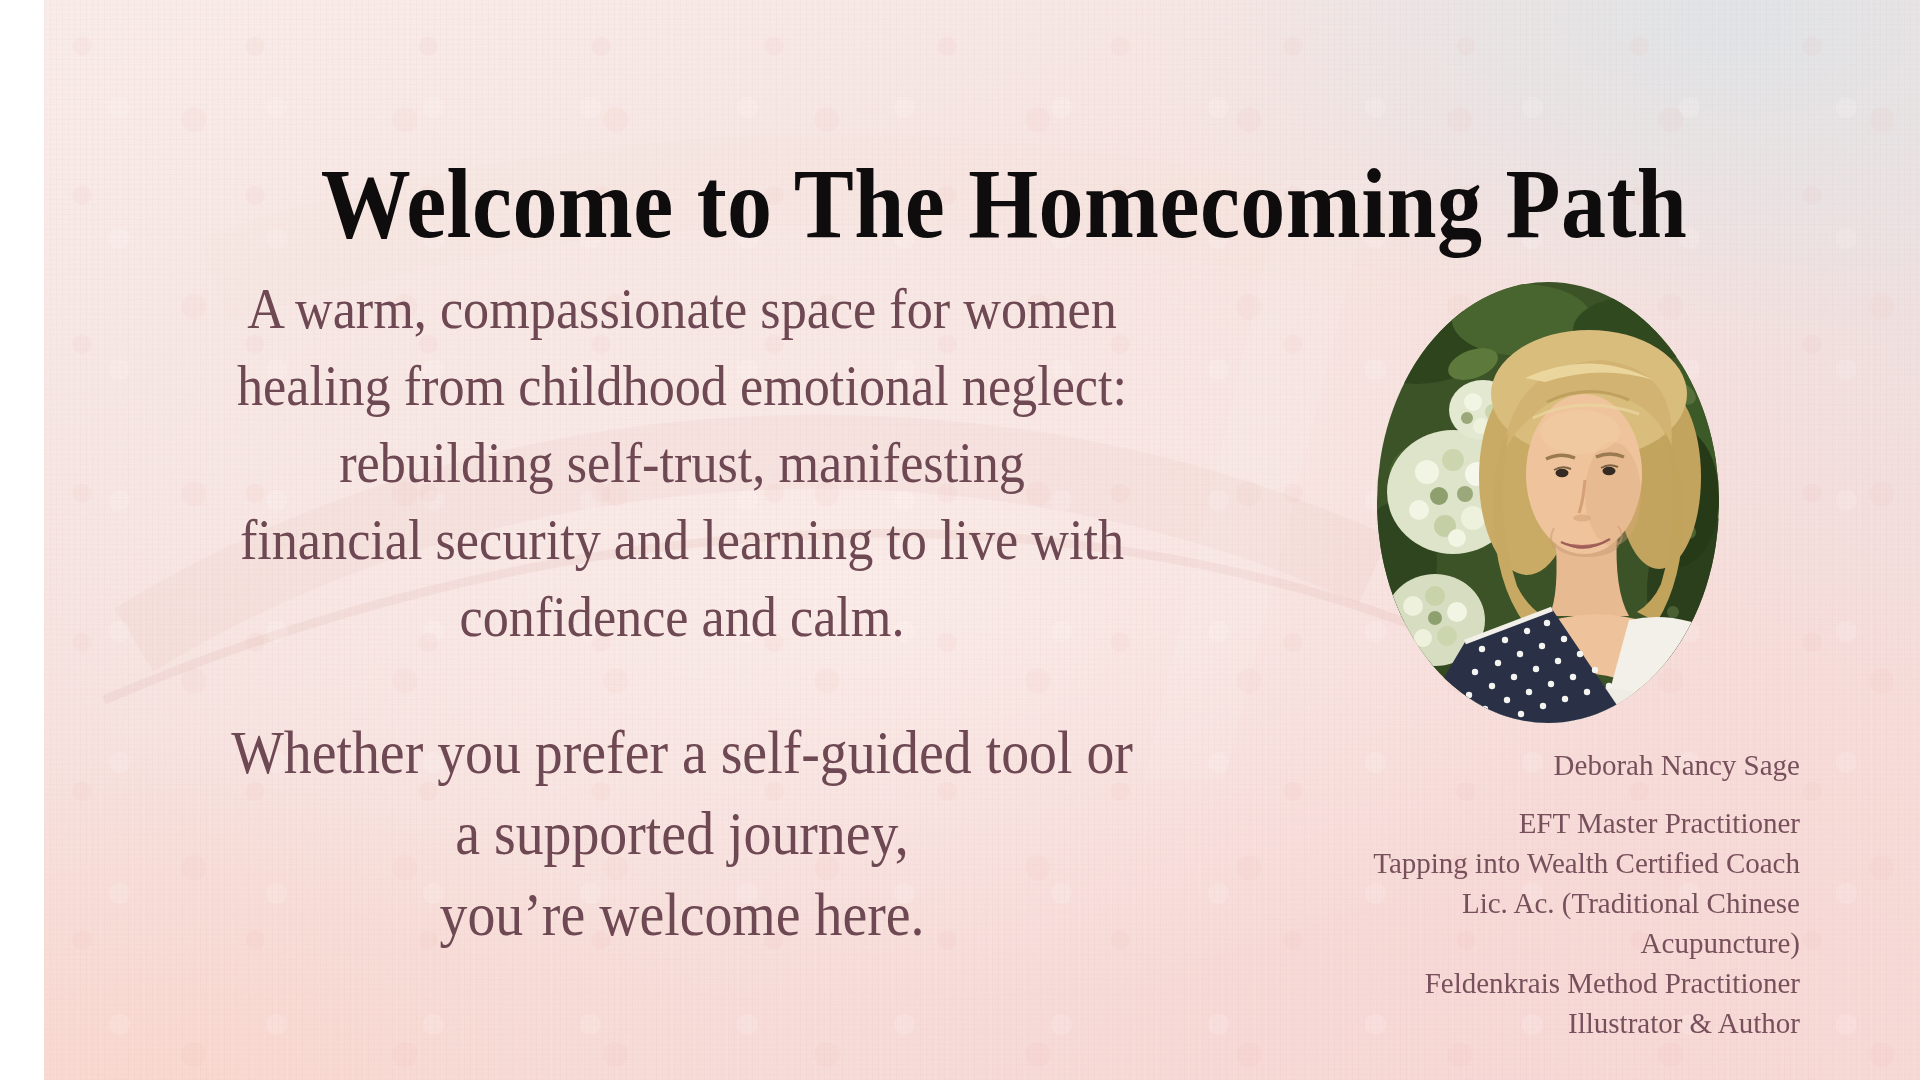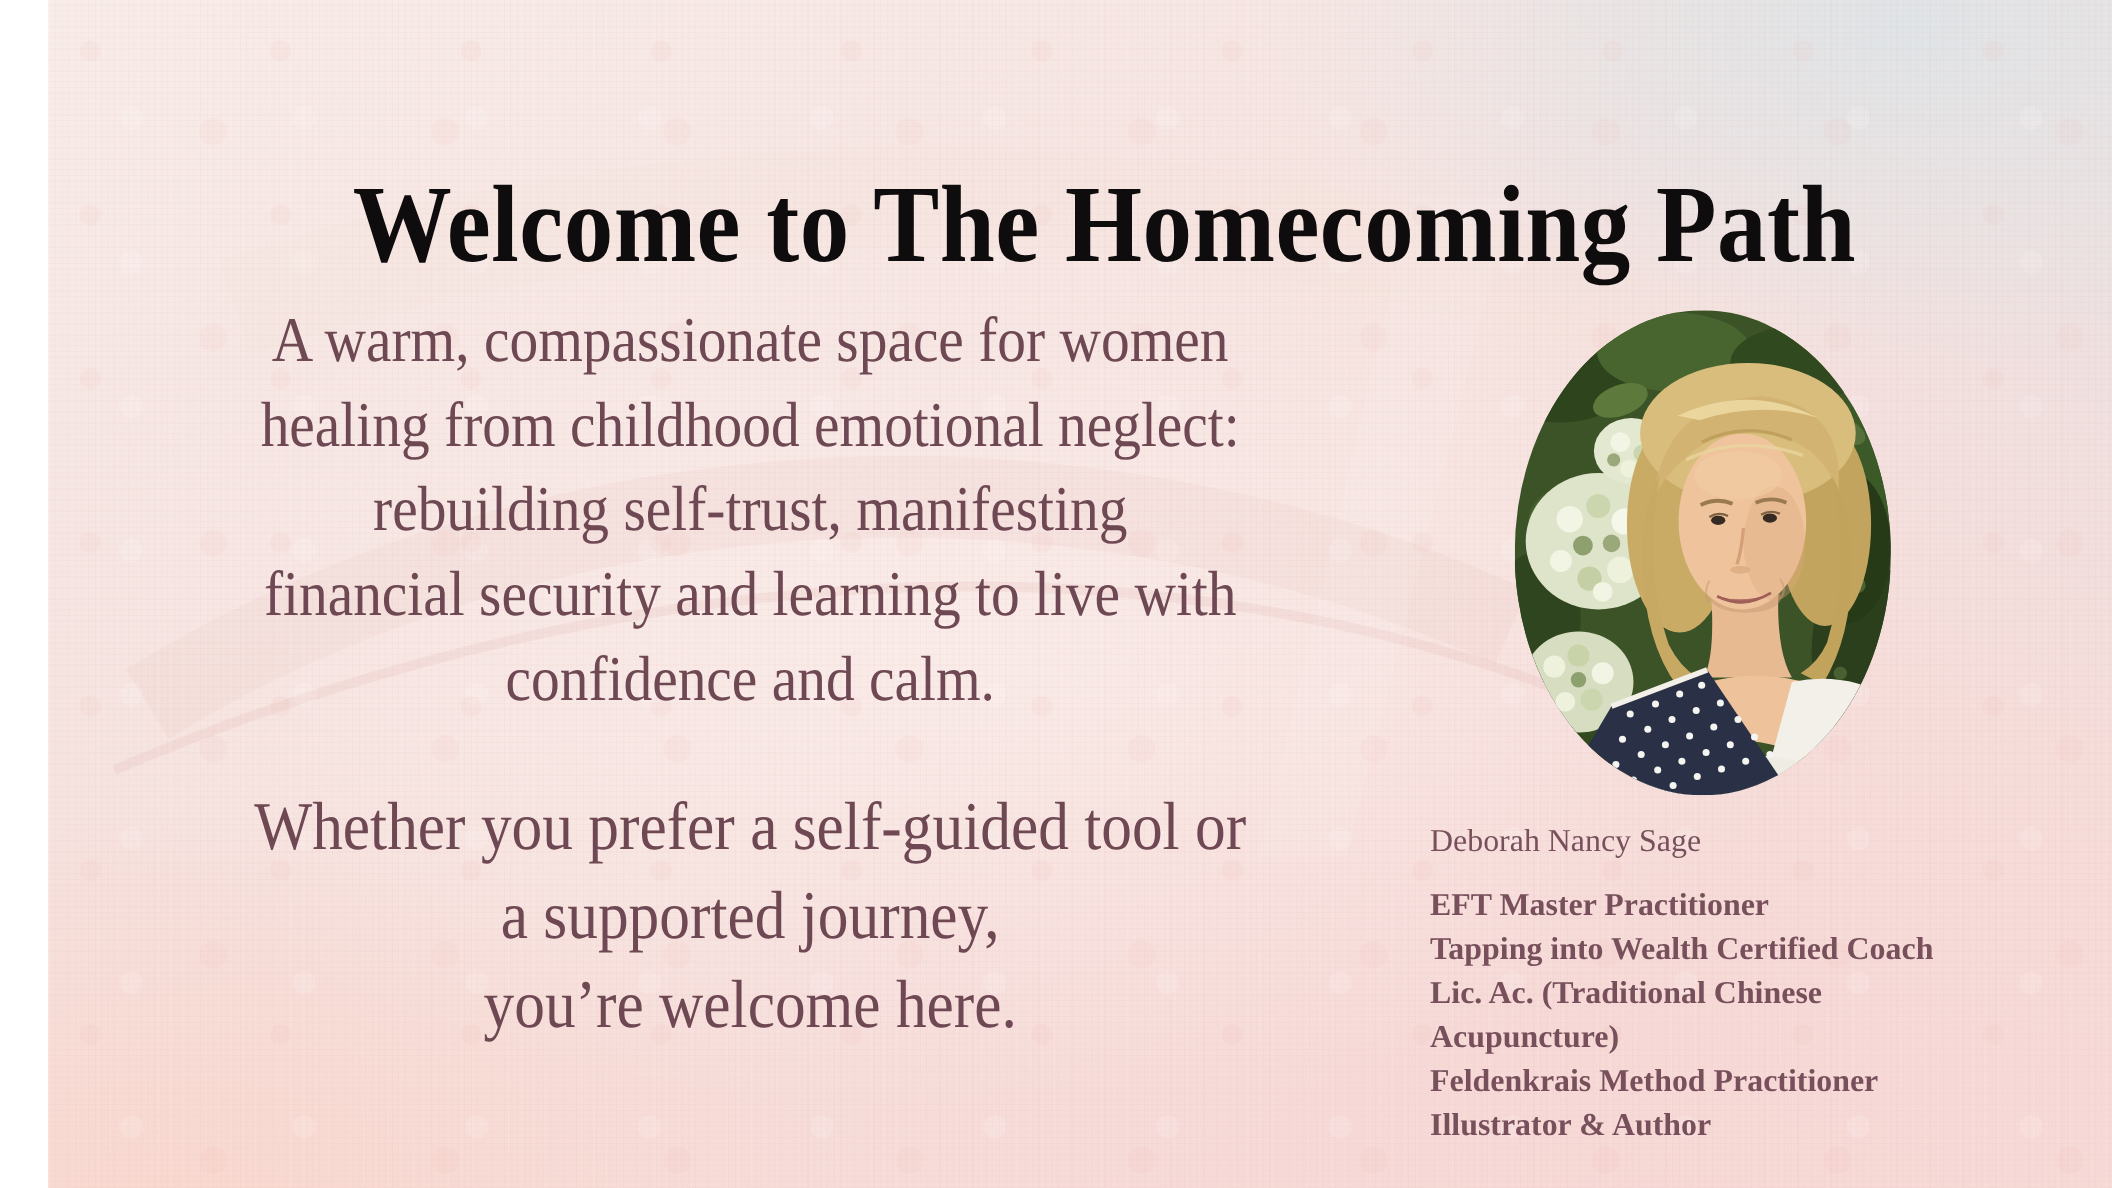--- a/index.html
+++ b/index.html
@@ -67,26 +67,26 @@
     left: 1333px; top: 282px;
     width: 342px; height: 441px;
     border-radius: 50%;
     overflow: hidden;
   }
   .photo-oval svg { display: block; }
 
   .cred-block {
     position: absolute;
     left: 1256px; top: 727px; width: 500px;
-    text-align: left;
+    text-align: right;
     color: #77505c;
     white-space: pre-line;
   }
   .cred-name { font-size: 29px; line-height: 40px; }
-  .cred-roles { font-size: 29px; line-height: 40px; font-weight: bold; }
+  .cred-roles { font-size: 29px; line-height: 40px; }
 </style>
 </head>
 <body>
 
 <div class="stage">
 
   <svg class="swoosh-layer" width="1920" height="1080" viewBox="0 0 1920 1080" aria-hidden="true">
     <path d="M 90 640 C 430 430, 910 380, 1330 570" stroke="#e7c3bd" stroke-width="74" fill="none" opacity="0.16"></path>
     <path d="M 60 700 C 480 520, 990 460, 1430 650" stroke="#dfb3ae" stroke-width="9" fill="none" opacity="0.20"></path>
     <path d="M 170 280 C 620 130, 1120 150, 1530 330" stroke="#f6e2dc" stroke-width="90" fill="none" opacity="0.22"></path>

